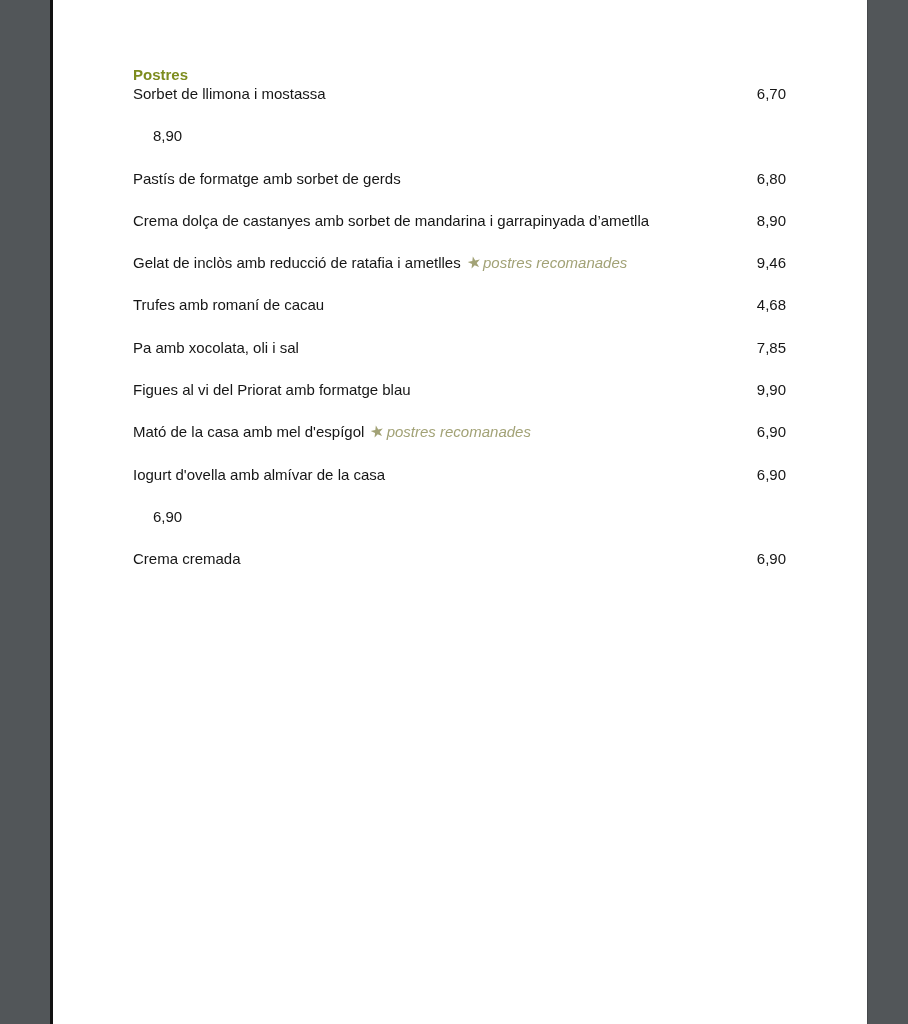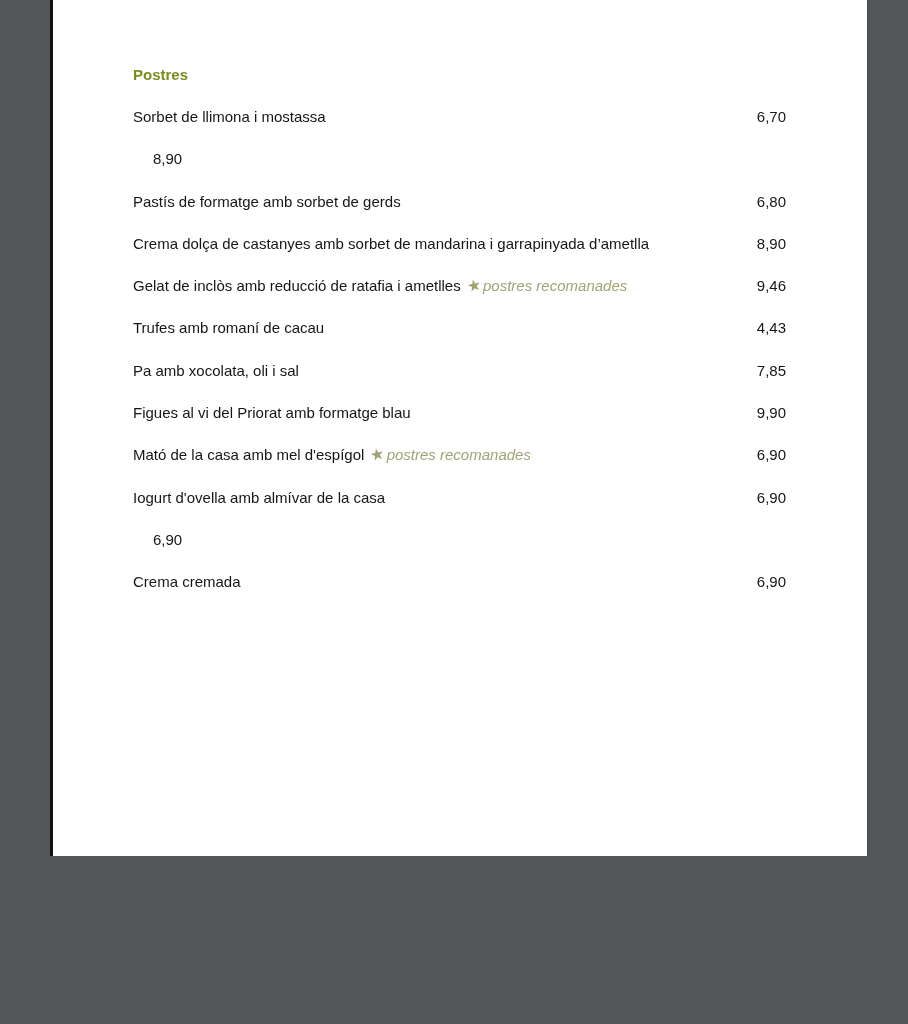--- a/index.html
+++ b/index.html
@@ -15,37 +15,36 @@
   body{
     background:var(--viewer-bg);
     font-family:"Liberation Sans","DejaVu Sans",sans-serif;
     position:relative;
   }
   .page{
     position:absolute;
     left:50px;
     top:0;
     width:818px;
-    height:856px;
+    height:1024px;
     background:var(--page-bg);
     border-left:3px solid var(--page-border);
     border-right:1px solid #45484b;
   }
   .content{
     padding:0 81px 0 80px;
   }
   .section-title{
     margin-top:65px;
     font-size:15px;
     font-weight:bold;
     line-height:19px;
     color:var(--title-color);
   }
   .menu-list{
-    margin-top:23px;
   }
   .menu-row{
     display:flex;
     justify-content:space-between;
     align-items:flex-start;
     height:42.3px;
     font-size:15px;
     line-height:19px;
     color:var(--text-color);
   }
@@ -104,21 +103,21 @@
     <span class="item-price">8,90</span>
   </div>
 
   <div class="menu-row">
     <span class="item-left"><span class="item-name">Gelat de inclòs amb reducció de ratafia i ametlles</span><span class="rec-tag"><span class="rec-star">★</span><span class="rec-label">postres recomanades</span></span></span>
     <span class="item-price">9,46</span>
   </div>
 
   <div class="menu-row">
     <span class="item-left"><span class="item-name">Trufes amb romaní de cacau</span></span>
-    <span class="item-price">4,43</span>
+    <span class="item-price">4,68</span>
   </div>
 
   <div class="menu-row">
     <span class="item-left"><span class="item-name">Pa amb xocolata, oli i sal</span></span>
     <span class="item-price">7,85</span>
   </div>
 
   <div class="menu-row">
     <span class="item-left"><span class="item-name">Figues al vi del Priorat amb formatge blau</span></span>
     <span class="item-price">9,90</span>

